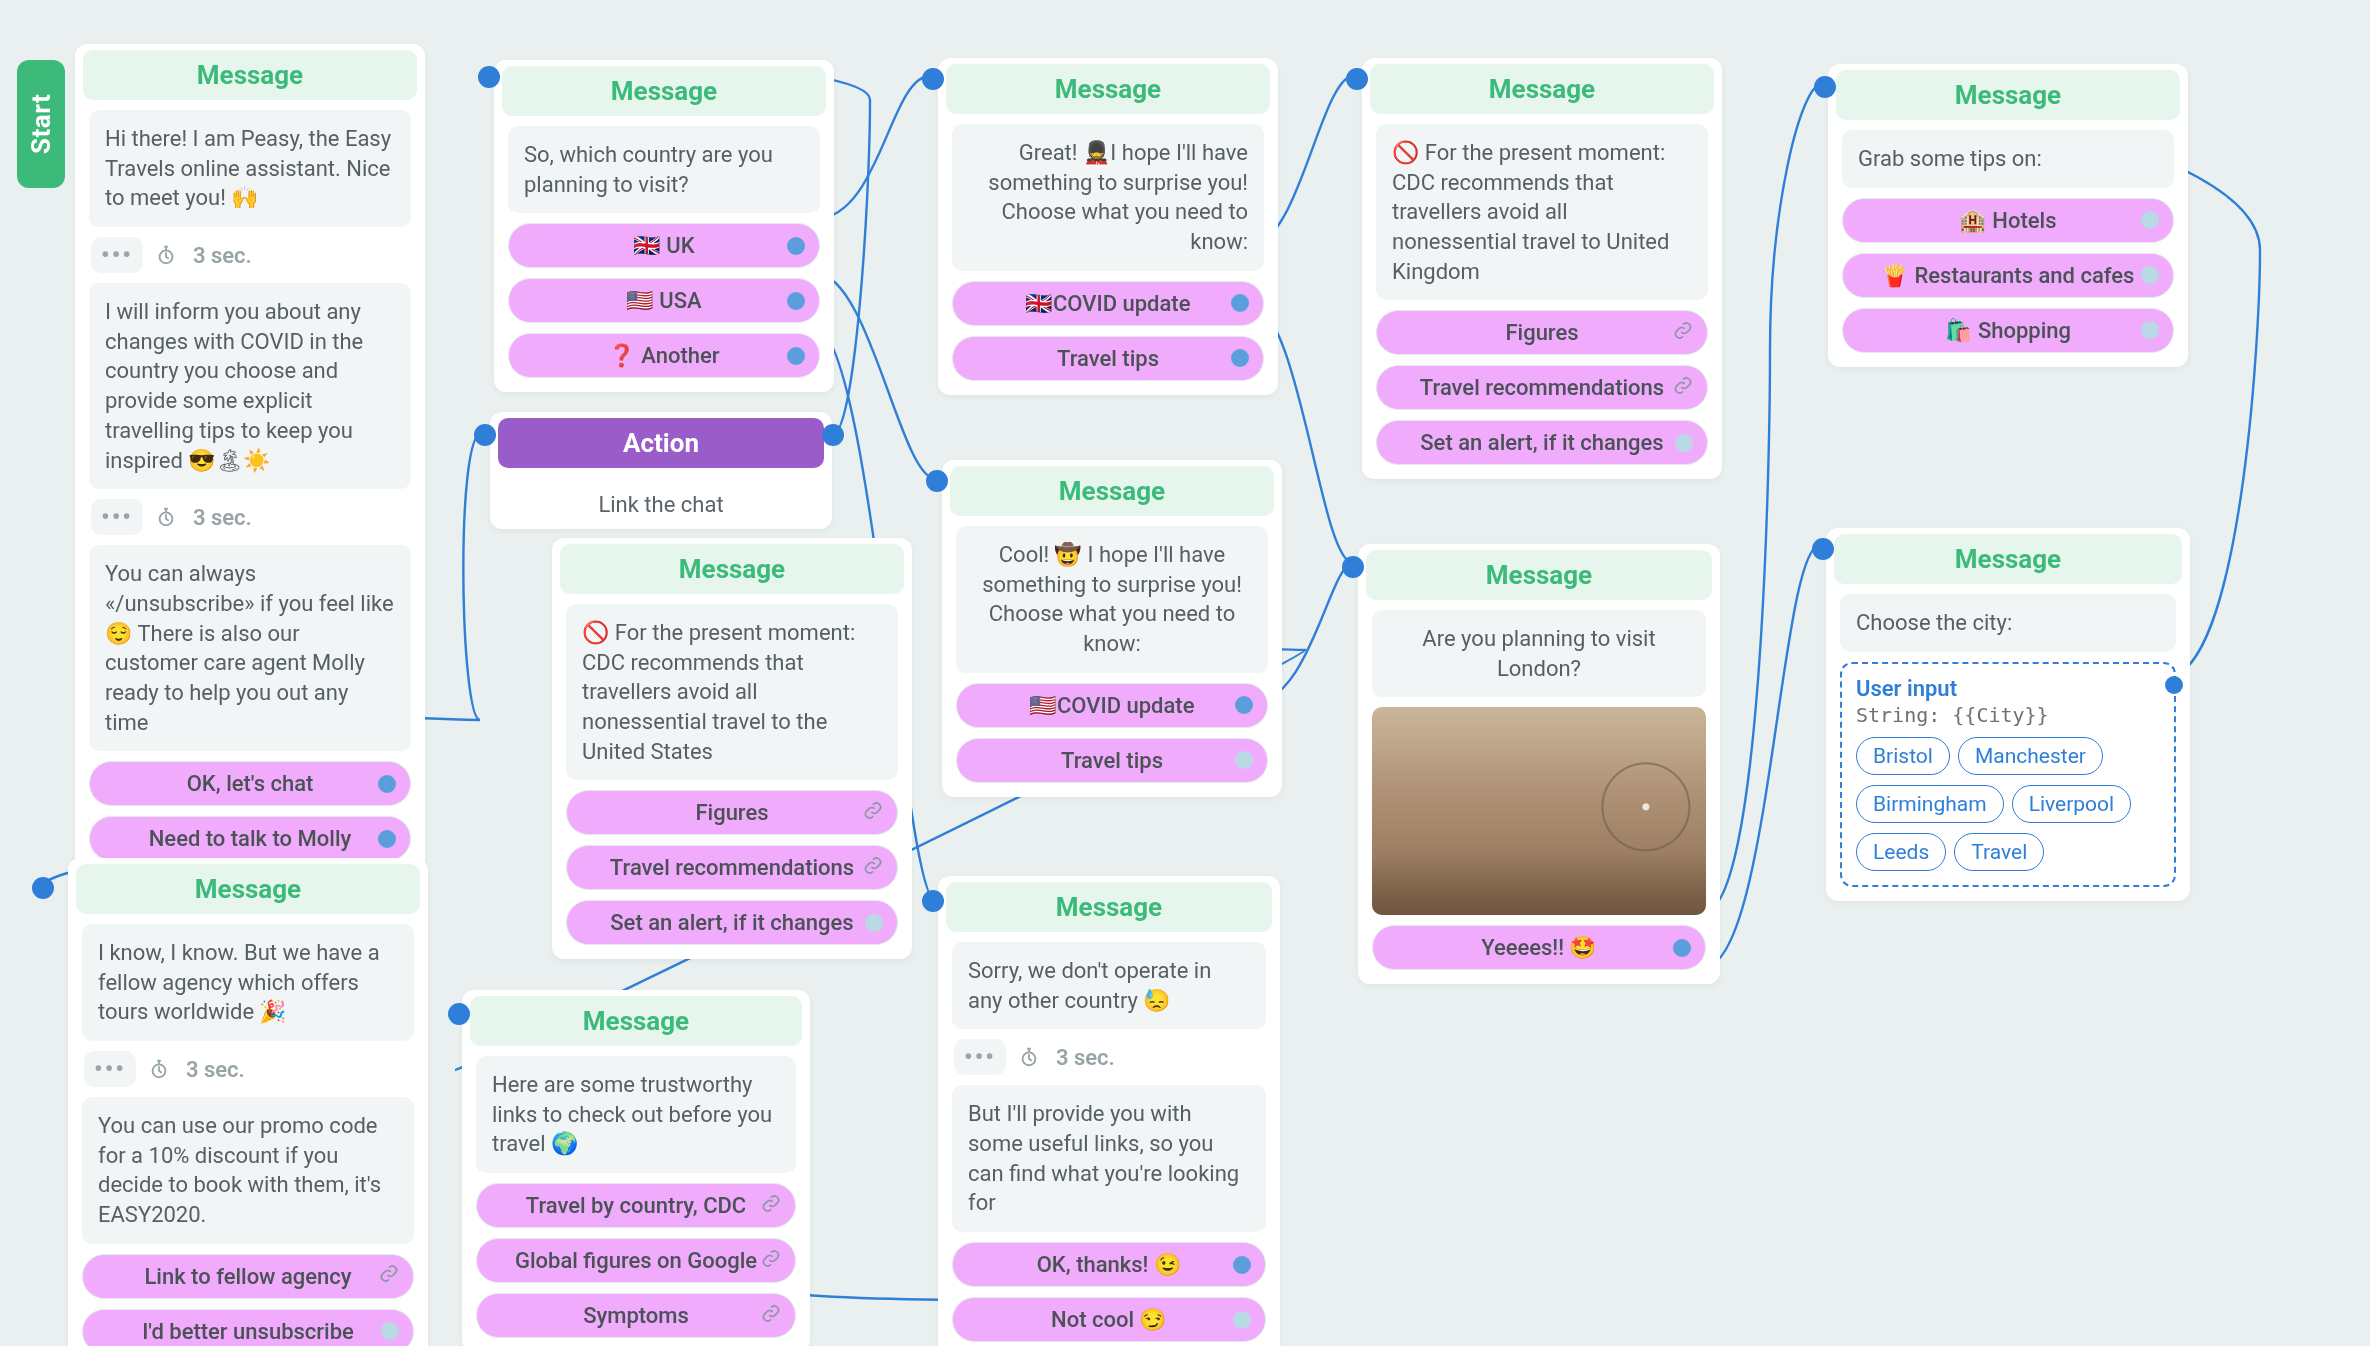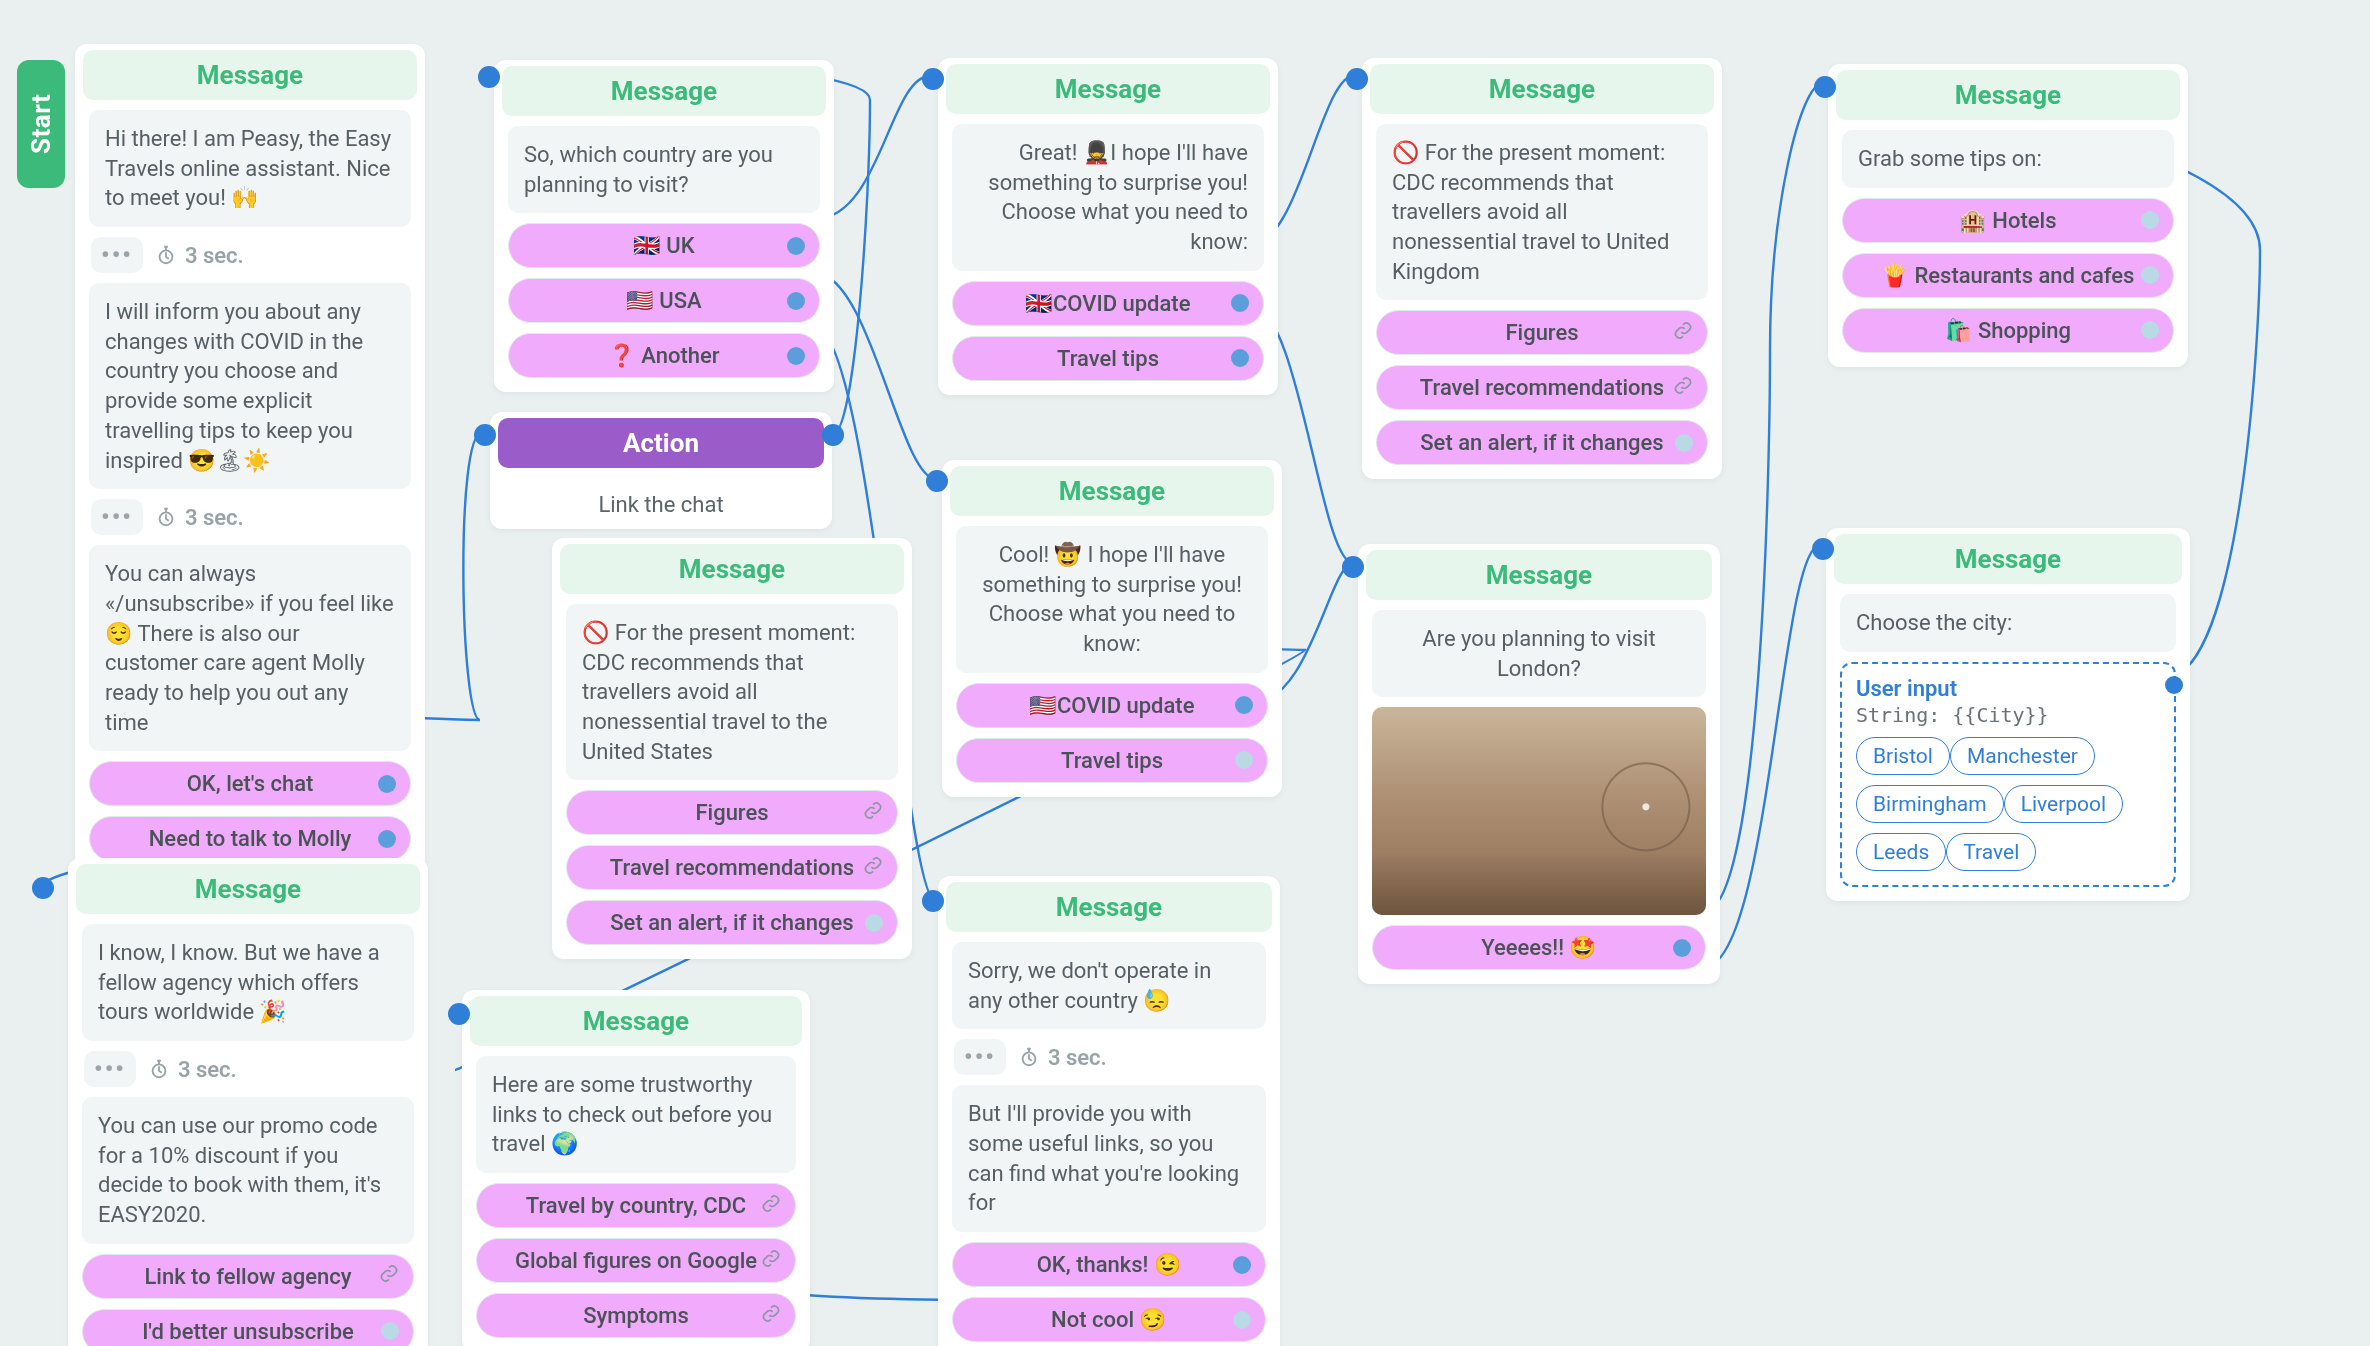--- a/index.html
+++ b/index.html
@@ -71,21 +71,21 @@
     font-weight: 700;
     letter-spacing: 2px;
     font-size: 24px;
     line-height: 1;
   }
   .sec {
     color: #97a4a7;
     font-weight: 600;
     display: flex;
     align-items: center;
-    gap: 8px;
+    gap: 16px;
   }
   .sec svg { width: 22px; height: 22px; stroke:#97a4a7; fill:none; stroke-width:2;}
   .option {
     background: #f0abfc;
     border: 1px solid #e2e9ea;
     border-radius: 24px;
     padding: 9px 14px;
     color: #4a5256;
     text-align: center;
     margin-top: 10px;
@@ -129,21 +129,21 @@
       linear-gradient(transparent 70%, rgba(60,45,30,.35) 100%);
   }
   .user-input {
     border: 2px dashed #2f7ed8;
     border-radius: 12px;
     padding: 12px 14px 14px;
     position: relative;
   }
   .ui-title { color:#2f7ed8; font-weight:600; margin-bottom:2px;}
   .ui-string { color:#6a7278; font-family: ui-monospace, Menlo, Consolas, monospace; font-size: 20px; margin-bottom:10px;}
-  .tags { display:flex; flex-wrap:wrap; gap:10px 0; }
+  .tags { display:flex; flex-wrap:wrap; gap:10px 8px; }
   .tag {
     border:1.5px solid #2f7ed8; color:#2f7ed8;
     border-radius: 20px; padding:6px 16px; font-size:21px;
   }
 </style>
 </head>
 <body>
 
 <svg class="connections">
 

